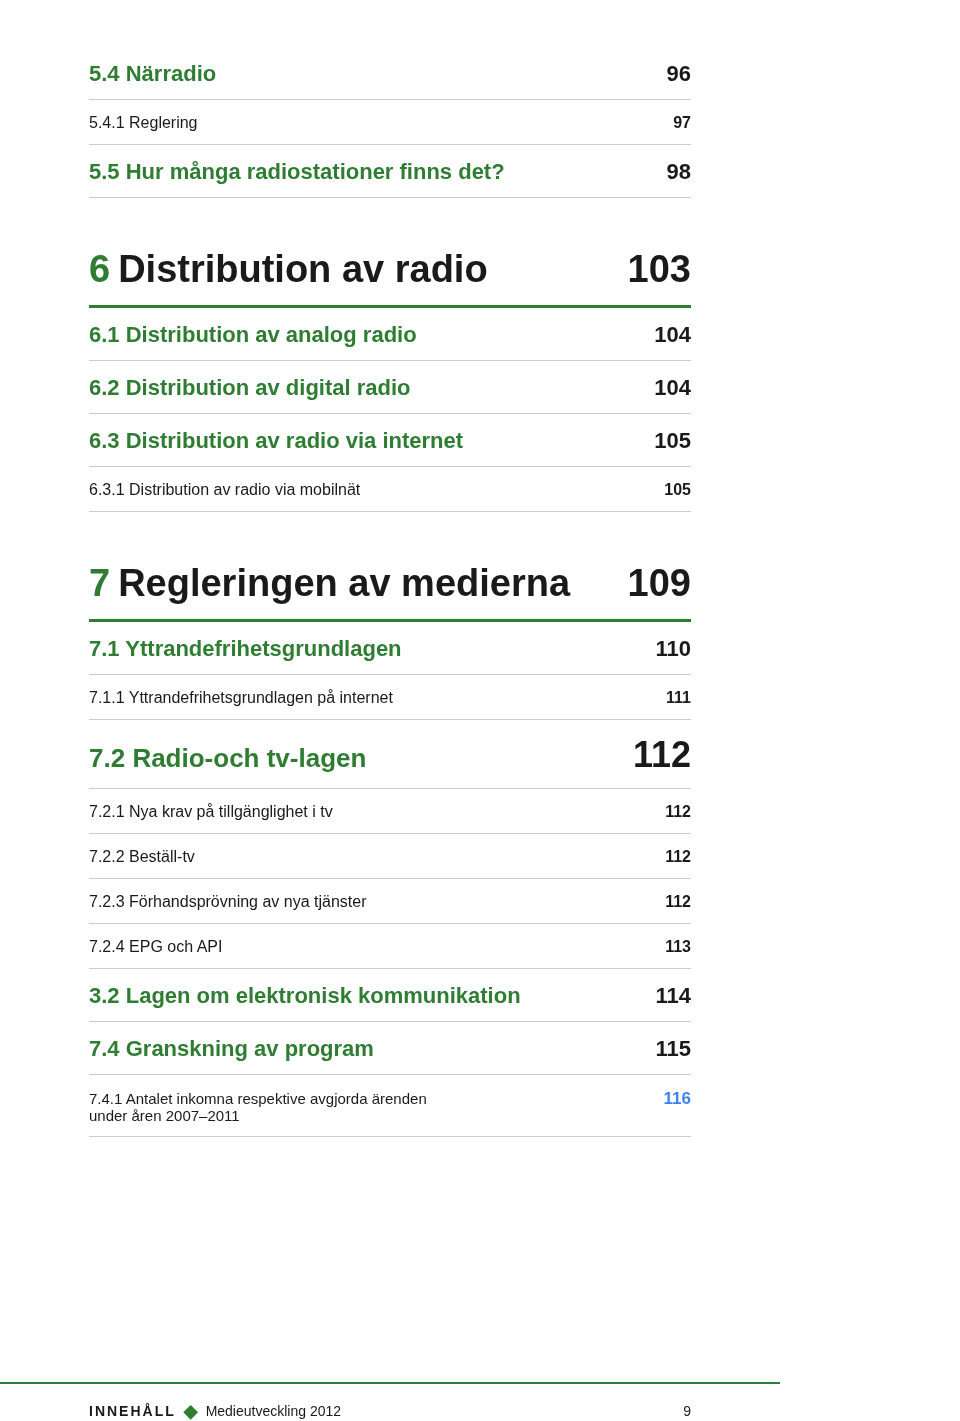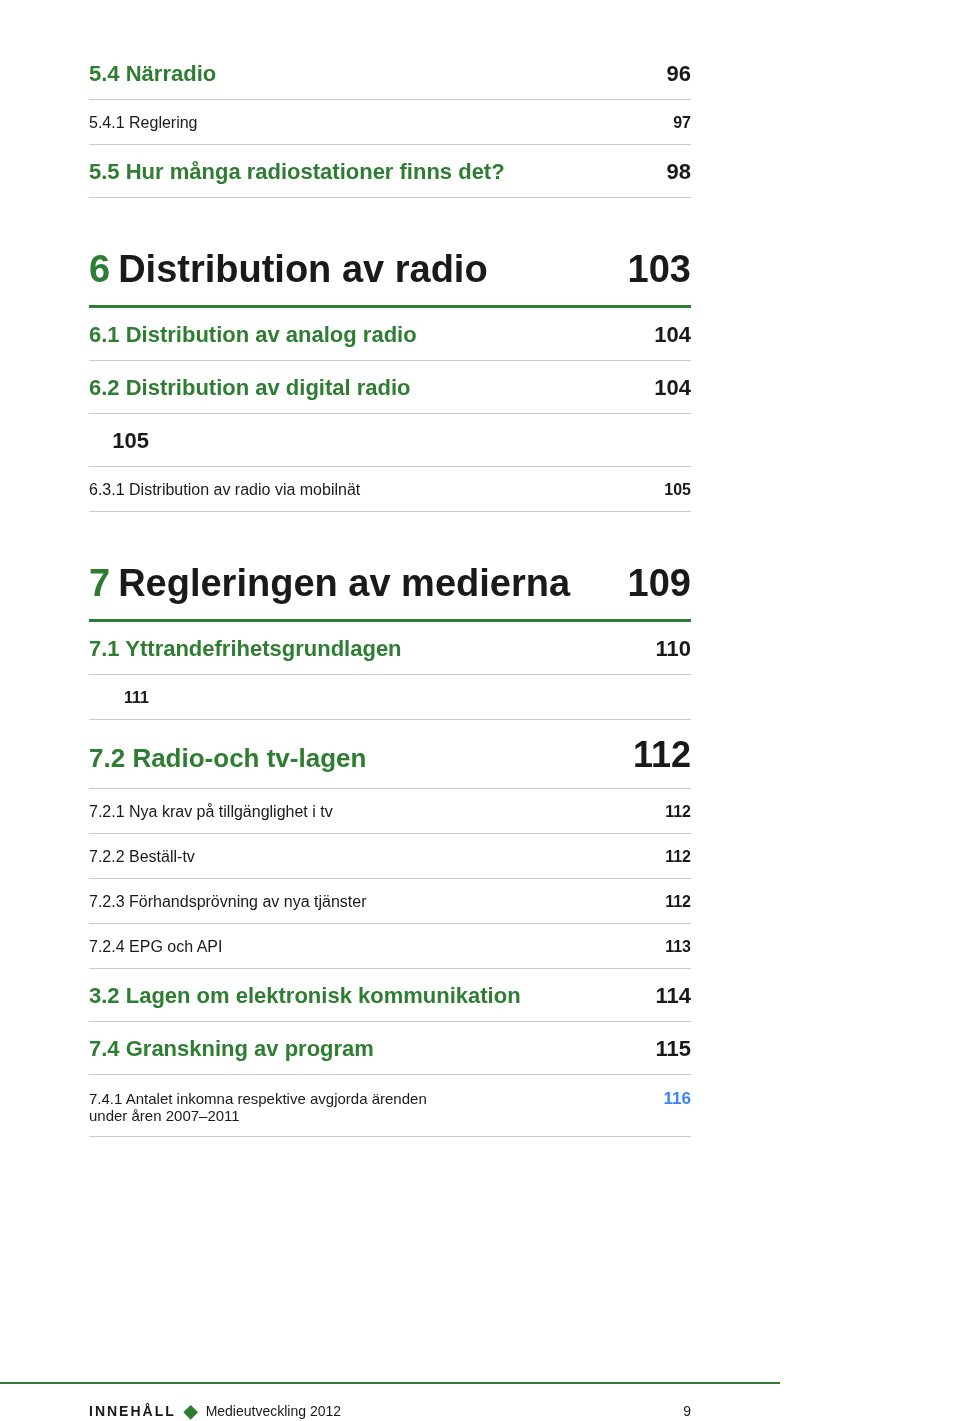--- a/index.html
+++ b/index.html
@@ -264,20 +264,23 @@
     </div>
 
     <div class="toc-entry level-major-sub">
       <span class="toc-entry-label">
         <span class="green">6.2</span> Distribution av digital radio
       </span>
       <span class="toc-entry-page">104</span>
     </div>
 
     <div class="toc-entry level-major-sub">
+      <span class="toc-entry-label">
+        <span class="green">6.3</span> Distribution av radio via internet
+      </span>
       <span class="toc-entry-page">105</span>
     </div>
 
     <div class="toc-entry level-subsection">
       <span class="toc-entry-label">6.3.1 Distribution av radio via mobilnät</span>
       <span class="toc-entry-page">105</span>
     </div>
 
     <div class="chapter-spacer"></div>
 
@@ -292,20 +295,21 @@
     </div>
 
     <div class="toc-entry level-section">
       <span class="toc-entry-label">
         <span class="green">7.1</span> Yttrandefrihetsgrundlagen
       </span>
       <span class="toc-entry-page">110</span>
     </div>
 
     <div class="toc-entry level-subsection">
+      <span class="toc-entry-label">7.1.1 Yttrandefrihetsgrundlagen på internet</span>
       <span class="toc-entry-page">111</span>
     </div>
 
     <div class="toc-entry level-medium-sub">
       <span class="toc-entry-label">
         <span class="green">7.2</span> Radio-och tv-lagen
       </span>
       <span class="toc-entry-page" style="font-size:36px;font-weight:bold;">112</span>
     </div>
 

